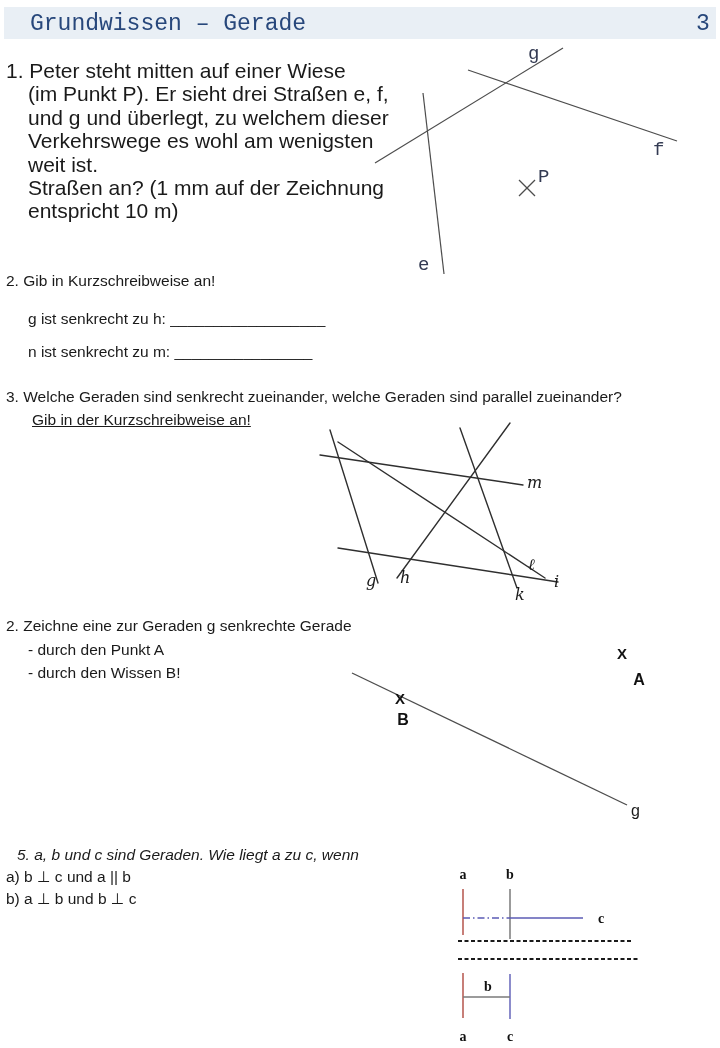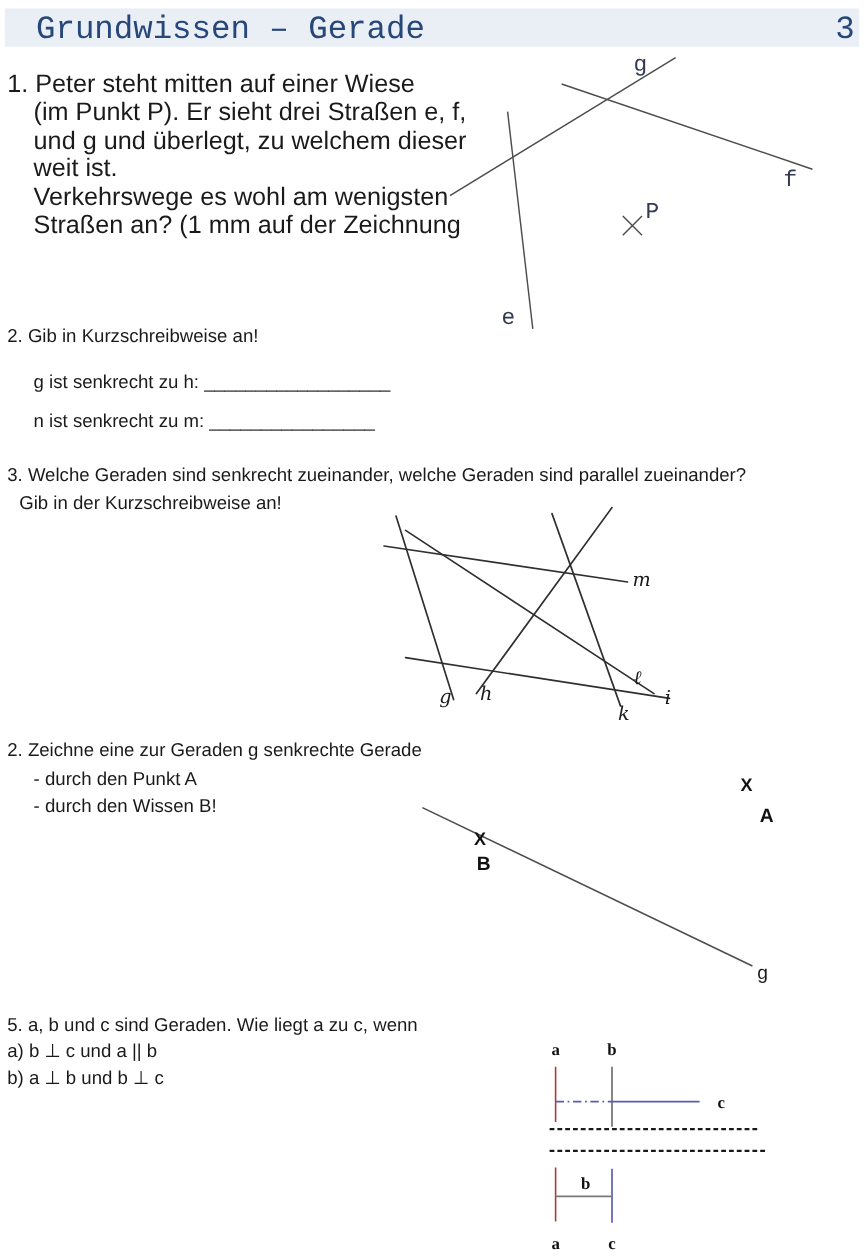--- a/index.html
+++ b/index.html
@@ -5,21 +5,21 @@
   html,body{margin:0;padding:0;}
   body{
     width:720px;height:1048px;position:relative;background:#ffffff;
     font-family:"Liberation Sans","DejaVu Sans",sans-serif;color:#1a1a1a;
     overflow:hidden;
   }
   .titlebar{
     position:absolute;left:4px;top:7px;width:712px;height:32px;
     background:#e9eff5;
     font-family:"Liberation Mono","DejaVu Sans Mono",monospace;
-    font-size:27px;color:#27477b;
+    font-size:23px;color:#27477b;
   }
   .titlebar span{position:absolute;top:4px;white-space:pre;}
   .t1{left:26px;}
   .t2{left:378px;}
   .t3{left:692px;}
 
   .txt{
     position:absolute;font-size:15.5px;line-height:18px;white-space:pre;
     color:#1a1a1a;
   }
@@ -62,23 +62,24 @@
 
   <header class="titlebar">
     <span class="t1">Grundwissen – Gerade</span>
     <span class="t3">3</span>
   </header>
 
   <section class="q1block">
     <div class="ln">1. Peter steht mitten auf einer Wiese</div>
     <div class="ln indent">(im Punkt P). Er sieht drei Straßen e, f,</div>
     <div class="ln indent">und g und überlegt, zu welchem dieser</div>
+    <div class="ln indent">Verkehrswege es wohl am wenigsten</div>
     <div class="ln indent">weit ist.</div>
-    <div class="ln indent">Verkehrswege es wohl am wenigsten</div>
     <div class="ln indent">Straßen an? (1 mm auf der Zeichnung</div>
+    <div class="ln indent">entspricht 10 m)</div>
   </section>
 
   <svg style="left:358px;top:33px;" width="345" height="250" viewBox="0 0 345 250">
     <line class="thin" x1="17" y1="130" x2="205" y2="15"></line>
     <line class="thin" x1="110" y1="37" x2="319" y2="108"></line>
     <line class="thin" x1="65" y1="60" x2="86" y2="241"></line>
     <g>
       <line class="thin" x1="161" y1="147" x2="177" y2="163"></line>
       <line class="thin" x1="177" y1="147" x2="161" y2="163"></line>
     </g>
@@ -86,21 +87,21 @@
     <text class="monolabel" x="295" y="122">f</text>
     <text class="monolabel" x="60" y="237">e</text>
     <text class="monolabel" x="180" y="149">P</text>
   </svg>
 
   <div class="txt" style="left:6px;top:272px;">2. Gib in Kurzschreibweise an!</div>
   <div class="txt" style="left:28px;top:310px;">g ist senkrecht zu h: __________________</div>
   <div class="txt" style="left:28px;top:343px;">n ist senkrecht zu m: ________________</div>
 
   <div class="txt" style="left:6px;top:388px;">3. Welche Geraden sind senkrecht zueinander, welche Geraden sind parallel zueinander?</div>
-  <div class="txt" style="left:16px;top:411px;">Gib in der Kurzschreibweise an!</div>
+  <div class="txt" style="left:32px;top:411px;text-decoration:underline;">Gib in der Kurzschreibweise an!</div>
 
   <svg style="left:300px;top:420px;" width="270" height="185" viewBox="0 0 270 185">
     <line class="hand" x1="30" y1="10" x2="78" y2="163"></line>
     <line class="hand" x1="20" y1="35" x2="223" y2="65"></line>
     <line class="hand" x1="38" y1="22" x2="245" y2="158"></line>
     <line class="hand" x1="97" y1="158" x2="210" y2="3"></line>
     <line class="hand" x1="160" y1="8" x2="217" y2="168"></line>
     <line class="hand" x1="38" y1="128" x2="258" y2="162"></line>
     <text class="handlabel" x="66" y="166">g</text>
     <text class="handlabel" x="100" y="163">h</text>
@@ -116,21 +117,21 @@
 
   <svg style="left:345px;top:635px;" width="310" height="185" viewBox="0 0 310 185">
     <line class="thin" style="stroke-width:1.3" x1="7" y1="38" x2="282" y2="170"></line>
     <text class="xmark" text-anchor="middle" x="55" y="69">X</text>
     <text class="boldlabel" text-anchor="middle" x="58" y="90">B</text>
     <text class="xmark" text-anchor="middle" x="277" y="24">X</text>
     <text class="boldlabel" text-anchor="middle" x="294" y="50">A</text>
     <text class="glabel" x="286" y="181">g</text>
   </svg>
 
-  <div class="txt" style="left:6px;top:846px;">5. a, b und c sind Geraden. Wie liegt a zu c, wenn</div>
+  <div class="txt" style="left:17px;top:846px;font-style:italic;">5. a, b und c sind Geraden. Wie liegt a zu c, wenn</div>
   <div class="txt" style="left:6px;top:868px;">a) b ⊥ c und a || b</div>
   <div class="txt" style="left:6px;top:890px;">b) a ⊥ b und b ⊥ c</div>
 
   <svg style="left:450px;top:855px;" width="245" height="190" viewBox="0 0 245 190">
     <text class="seriflabel" text-anchor="middle" x="13" y="24">a</text>
     <text class="seriflabel" text-anchor="middle" x="60" y="24">b</text>
     <line x1="13" y1="34" x2="13" y2="80" stroke="#a93a31" stroke-width="1.3"></line>
     <line x1="60" y1="34" x2="60" y2="84" stroke="#7a7a7a" stroke-width="1.5"></line>
     <line x1="13" y1="63" x2="60" y2="63" stroke="#5b5bb5" stroke-width="1.6" stroke-dasharray="7 3 1.5 3"></line>
     <line x1="60" y1="63" x2="133" y2="63" stroke="#5b5bb5" stroke-width="1.4"></line>

